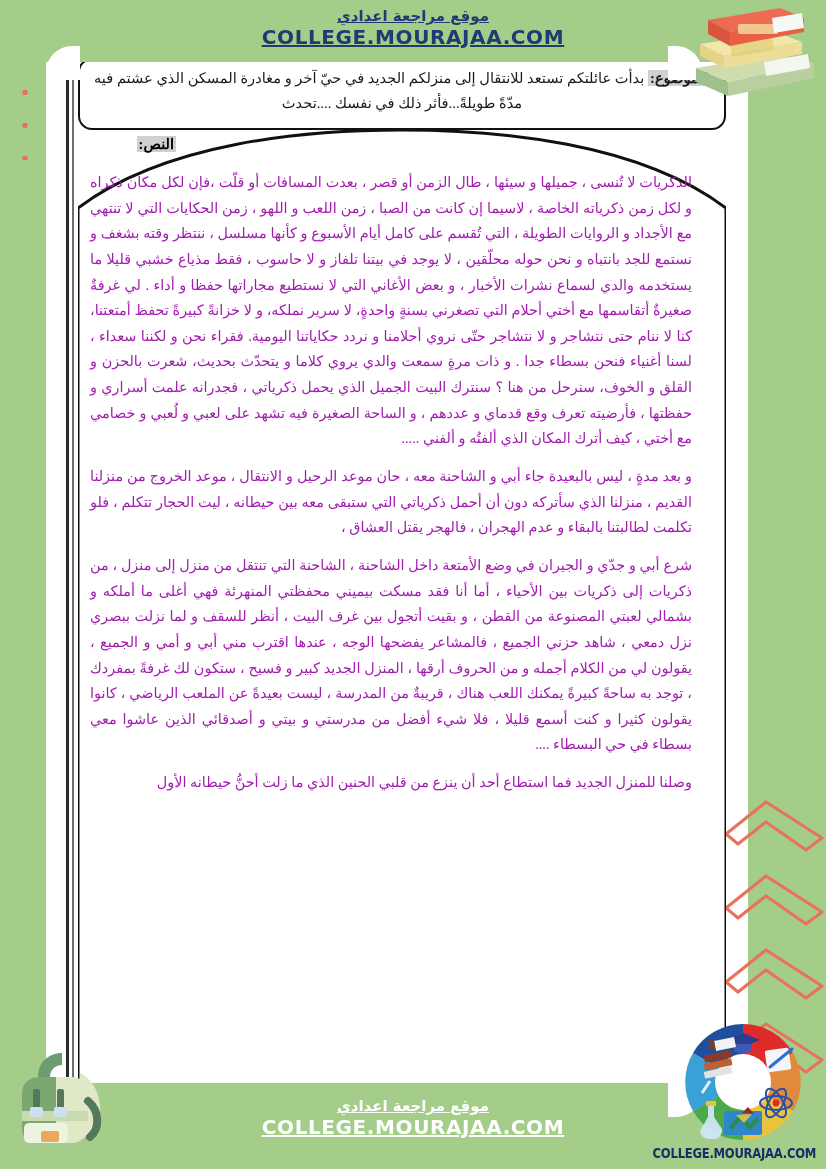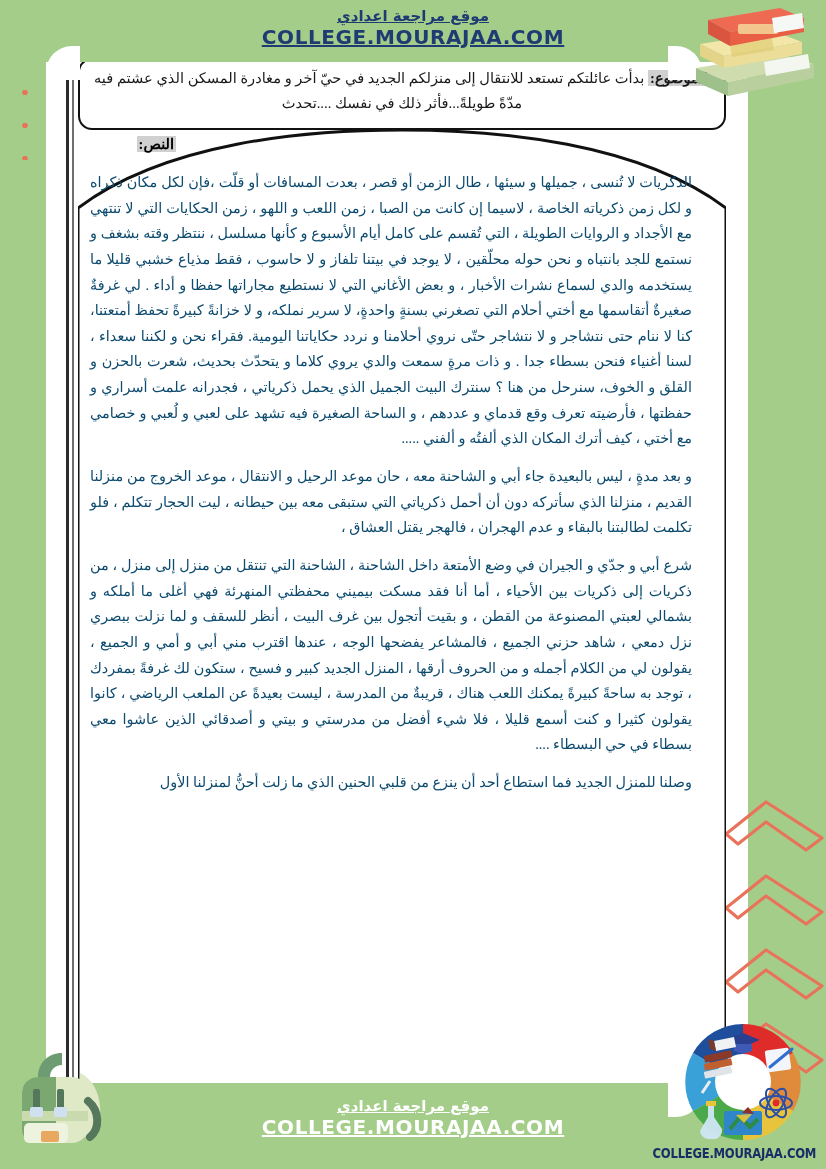--- a/index.html
+++ b/index.html
@@ -213,21 +213,21 @@
 
   .body-text {
     position: absolute;
     left: 14px; top: 170px;
     width: 622px;
     z-index: 6;
     direction: rtl;
     text-align: justify;
     font-size: 14.4px;
     line-height: 1.78;
-    color: #0c4a6e;
+    color: #a21caf;
   }
   .body-text p { margin: 0 0 12px 0; text-indent: 0; }
   .body-text p:last-child { margin-bottom: 0; }
   .p-indent { padding-right: 20px; }
 </style>
 </head>
 <body>
 
 <div id="page">
 
@@ -266,21 +266,21 @@
     </div>
 
     <div class="nass-label">
       <span class="label-chip">النص:</span>
     </div>
 
     <div class="body-text">
       <p class="p-indent">الذكريات لا تُنسى ، جميلها و سيئها ، طال الزمن أو قصر ، بعدت المسافات أو قلّت ،فإن لكل مكان ذكراه و لكل زمن ذكرياته الخاصة ، لاسيما إن كانت من الصبا ، زمن اللعب و اللهو ، زمن الحكايات التي لا تنتهي مع الأجداد و الروايات الطويلة ، التي تُقسم على كامل أيام الأسبوع و كأنها مسلسل ، ننتظر وقته بشغف و نستمع للجد بانتباه و نحن حوله محلّقين ، لا يوجد في بيتنا تلفاز و لا حاسوب ، فقط مذياع خشبي قليلا ما يستخدمه والدي لسماع نشرات الأخبار ، و بعض الأغاني التي لا نستطيع مجاراتها حفظا و أداء . لي غرفةٌ صغيرةٌ أتقاسمها مع أختي أحلام التي تصغرني بسنةٍ واحدةٍ، لا سرير نملكه، و لا خزانةً كبيرةً تحفظ أمتعتنا، كنا لا ننام حتى نتشاجر و لا نتشاجر حتّى نروي أحلامنا و نردد حكاياتنا اليومية. فقراء نحن و لكننا سعداء ، لسنا أغنياء فنحن بسطاء جدا . و ذات مرةٍ سمعت والدي يروي كلاما و يتحدّث بحديث، شعرت بالحزن و القلق و الخوف، سنرحل من هنا ؟ سنترك البيت الجميل الذي يحمل ذكرياتي ، فجدرانه علمت أسراري و حفظتها ، فأرضيته تعرف وقع قدماي و عددهم ، و الساحة الصغيرة فيه تشهد على لعبي و لُعبي و خصامي مع أختي ، كيف أترك المكان الذي ألفتُه و ألفني .....</p>
       <p class="p-indent">و بعد مدةٍ ، ليس بالبعيدة جاء أبي و الشاحنة معه ، حان موعد الرحيل و الانتقال ، موعد الخروج من منزلنا القديم ، منزلنا الذي سأتركه دون أن أحمل ذكرياتي التي ستبقى معه بين حيطانه ، ليت الحجار تتكلم ، فلو تكلمت لطالبتنا بالبقاء و عدم الهجران ، فالهجر يقتل العشاق ،</p>
       <p class="p-indent">شرع أبي و جدّي و الجيران في وضع الأمتعة داخل الشاحنة ، الشاحنة التي تنتقل من منزل إلى منزل ، من ذكريات إلى ذكريات بين الأحياء ، أما أنا فقد مسكت بيميني محفظتي المنهرئة فهي أغلى ما أملكه و بشمالي لعبتي المصنوعة من القطن ، و بقيت أتجول بين غرف البيت ، أنظر للسقف و لما نزلت ببصري نزل دمعي ، شاهد حزني الجميع ، فالمشاعر يفضحها الوجه ، عندها اقترب مني أبي و أمي و الجميع ، يقولون لي من الكلام أجمله و من الحروف أرقها ، المنزل الجديد كبير و فسيح ، ستكون لك غرفةً بمفردك ، توجد به ساحةً كبيرةً يمكنك اللعب هناك ، قريبةٌ من المدرسة ، ليست بعيدةً عن الملعب الرياضي ، كانوا يقولون كثيرا و كنت أسمع قليلا ، فلا شيء أفضل من مدرستي و بيتي و أصدقائي الذين عاشوا معي بسطاء في حي البسطاء ....</p>
-      <p class="p-indent">وصلنا للمنزل الجديد فما استطاع أحد أن ينزع من قلبي الحنين الذي ما زلت أحنُّ لمنزلنا الأول</p>
+      <p class="p-indent">وصلنا للمنزل الجديد فما استطاع أحد أن ينزع من قلبي الحنين الذي ما زلت أحنُّ حيطانه الأول</p>
     </div>
   </div>
 
   <div class="banner-top">
     <div class="lobe"></div>
     <div class="cut-left"></div>
     <div class="cut-right"></div>
   </div>
   <div class="brand brand-top">
     <div class="brand-ar">موقع مراجعة اعدادي</div>

